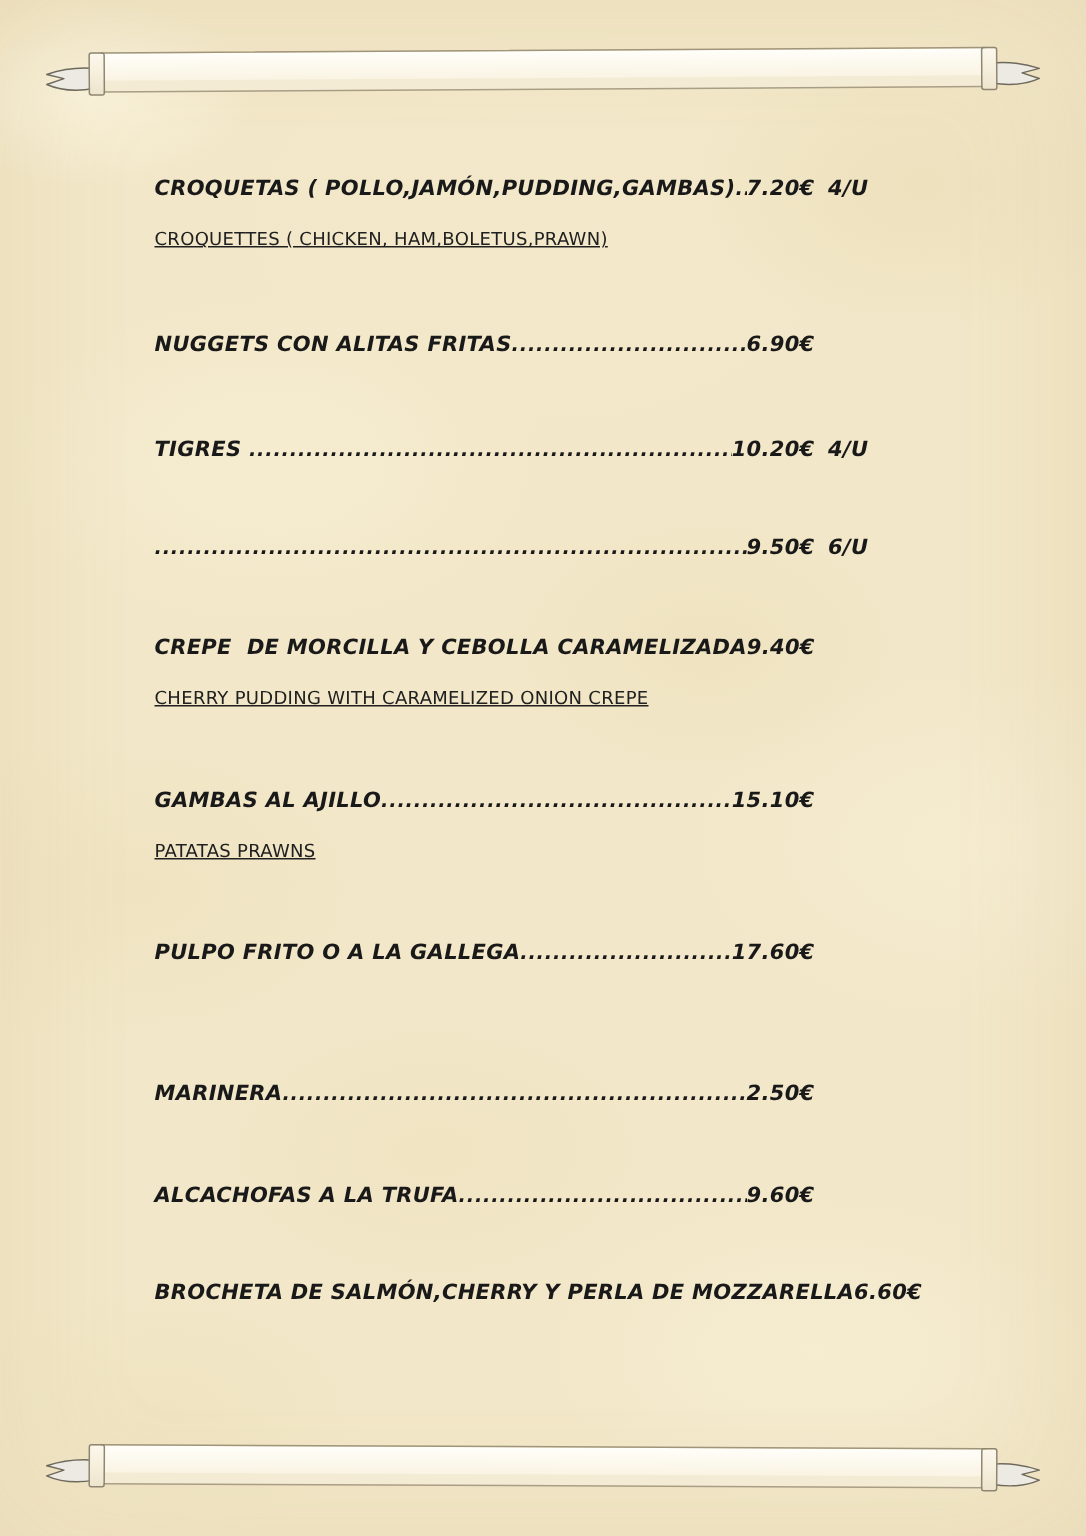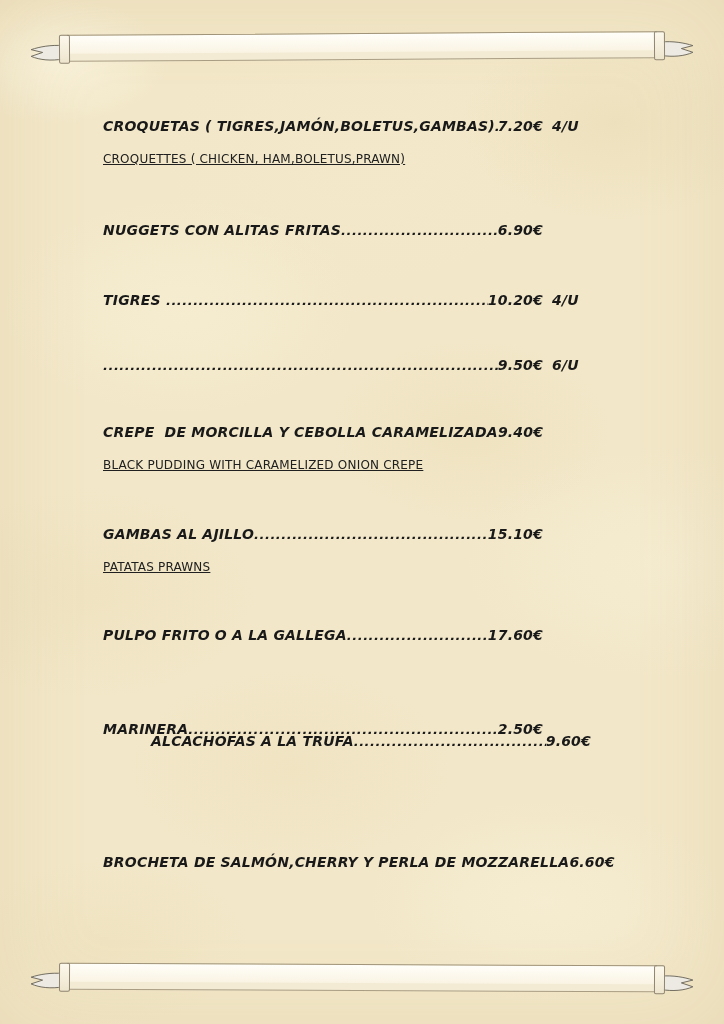--- a/index.html
+++ b/index.html
@@ -67,21 +67,21 @@
     <path d="M36 5 C 24 4 12 6 3 9 L 15 12 L 3 16 C 12 20 24 21 36 19 Z" fill="#eceae3" stroke="#6e695c" stroke-width="1" stroke-linejoin="round"></path>
   </svg>
   <div class="band"></div>
   <div class="strip"></div>
   <div class="fold fold-left"></div>
   <div class="fold fold-right"></div>
 </div>
 
 <div id="menu">
     <div class="item-row" style="top: 117px;">
-      <span class="iname">CROQUETAS ( TIGRES,JAMÓN,BOLETUS,GAMBAS)</span>
+      <span class="iname">CROQUETAS ( POLLO,JAMÓN,PUDDING,GAMBAS)</span>
       <span class="leader">........................................................................................................................................................</span>
       <span class="price">7.20€</span>
       <span class="unit">4/U</span>
     </div>
     <div class="item-desc" style="top: 150px;">CROQUETTES ( CHICKEN, HAM,BOLETUS,PRAWN)</div>
     <div class="item-row" style="top: 221px;">
       <span class="iname">NUGGETS CON ALITAS FRITAS</span>
       <span class="leader">........................................................................................................................................................</span>
       <span class="price">6.90€</span>
     </div>
@@ -94,38 +94,38 @@
     <div class="item-row" style="top: 356px;">
       <span class="leader">........................................................................................................................................................</span>
       <span class="price">9.50€</span>
       <span class="unit">6/U</span>
     </div>
     <div class="item-row" style="top: 423px; text-align: right;">
       <span class="iname">CREPE  DE MORCILLA Y CEBOLLA CARAMELIZADA</span>
       <span class="leader">........................................................................................................................................................</span>
       <span class="price">9.40€</span>
     </div>
-    <div class="item-desc" style="top: 456px;">BLACK PUDDING WITH CARAMELIZED ONION CREPE</div>
+    <div class="item-desc" style="top: 456px;">CHERRY PUDDING WITH CARAMELIZED ONION CREPE</div>
     <div class="item-row" style="top: 525px;">
       <span class="iname">GAMBAS AL AJILLO</span>
       <span class="leader">........................................................................................................................................................</span>
       <span class="price">15.10€</span>
     </div>
     <div class="item-desc" style="top: 558px;">PATATAS PRAWNS</div>
     <div class="item-row" style="top: 626px;">
       <span class="iname">PULPO FRITO O A LA GALLEGA</span>
       <span class="leader">........................................................................................................................................................</span>
       <span class="price">17.60€</span>
     </div>
     <div class="item-row" style="top: 720px;">
       <span class="iname">MARINERA</span>
       <span class="leader">........................................................................................................................................................</span>
       <span class="price">2.50€</span>
     </div>
-    <div class="item-row" style="top: 732px; margin-left: 48px;">
+    <div class="item-row" style="top: 788px;">
       <span class="iname">ALCACHOFAS A LA TRUFA</span>
       <span class="leader">........................................................................................................................................................</span>
       <span class="price">9.60€</span>
     </div>
     <div class="item-row" style="top: 826px; margin-top: 27px;">
       <span class="iname">BROCHETA DE SALMÓN,CHERRY Y PERLA DE MOZZARELLA</span>
       <span class="leader">........................................................................................................................................................</span>
       <span class="price">6.60€</span>
     </div>
   </div>

